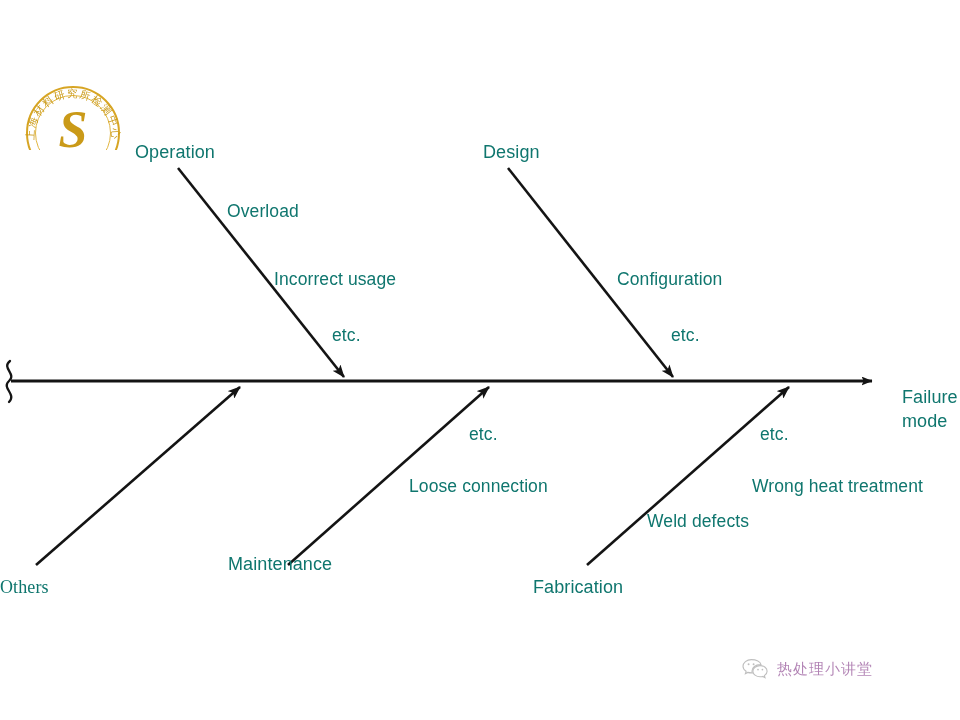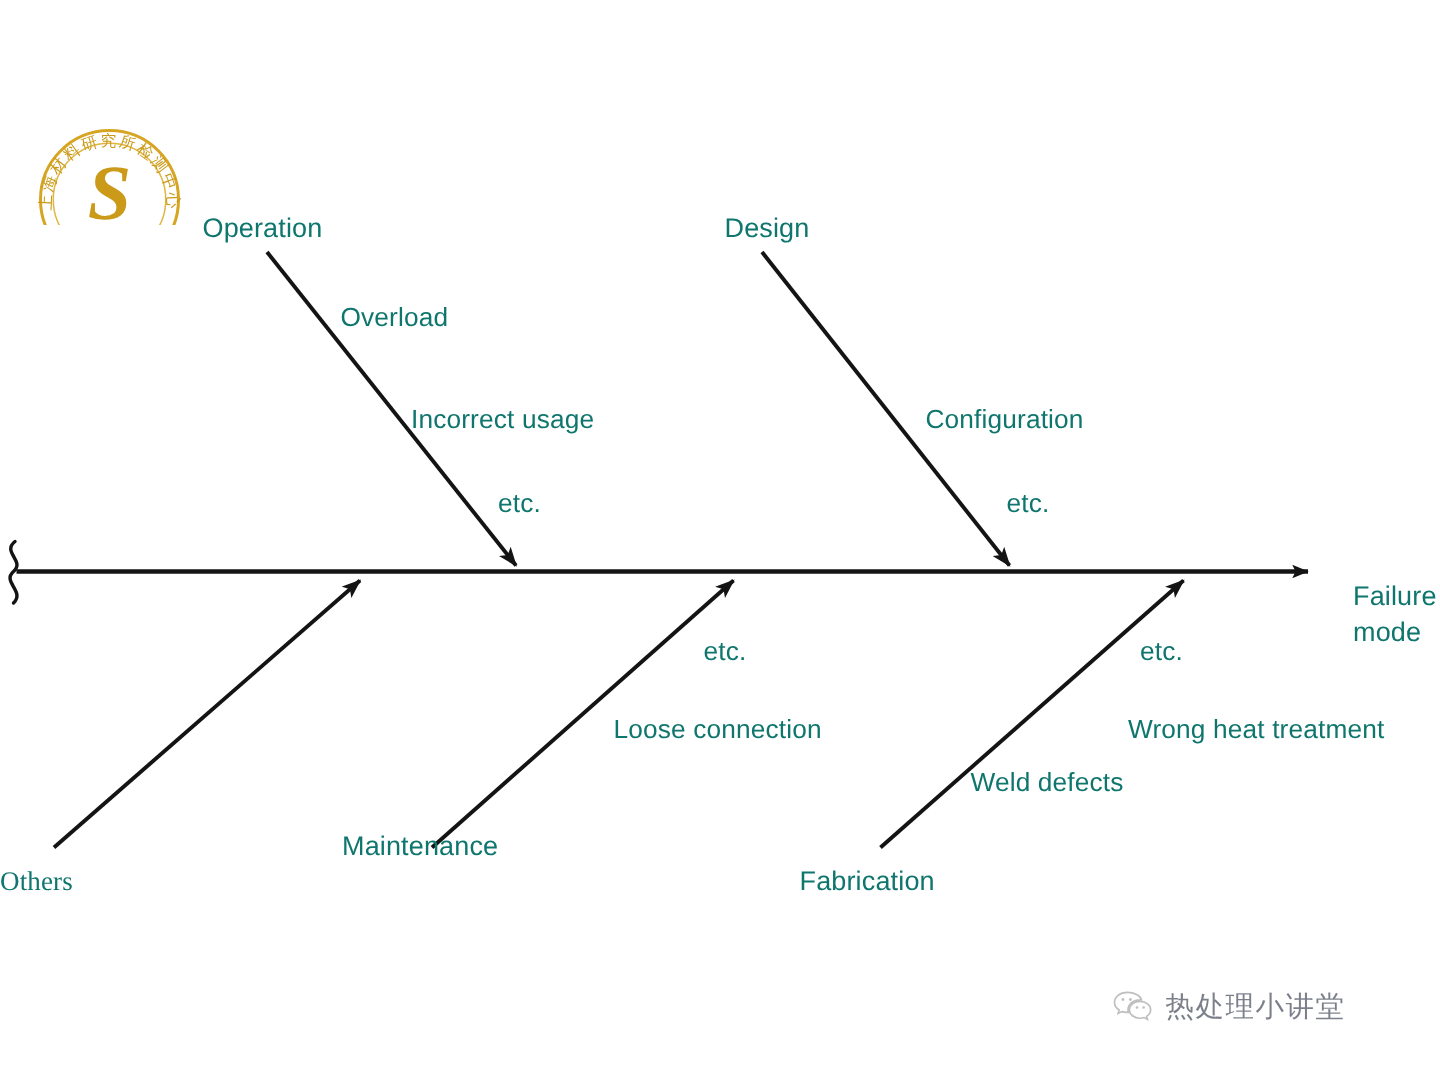--- a/index.html
+++ b/index.html
@@ -120,22 +120,22 @@
     gap: 9px;
     opacity: 0.55;
   }
   #wechat-watermark .wc-icon {
     width: 26px;
     height: 22px;
     position: relative;
   }
   #wechat-watermark .wc-text {
     font-family: Liberation Sans, sans-serif;
-    font-size: 19px;
-    color: #0f172a;
+    font-size: 15px;
+    color: #701a75;
     letter-spacing: 1px;
   }
 </style>
 </head>
 <body>
 
 <div id="canvas">
 
   <svg id="fishbone-svg" viewBox="0 0 960 720">
     <defs>

